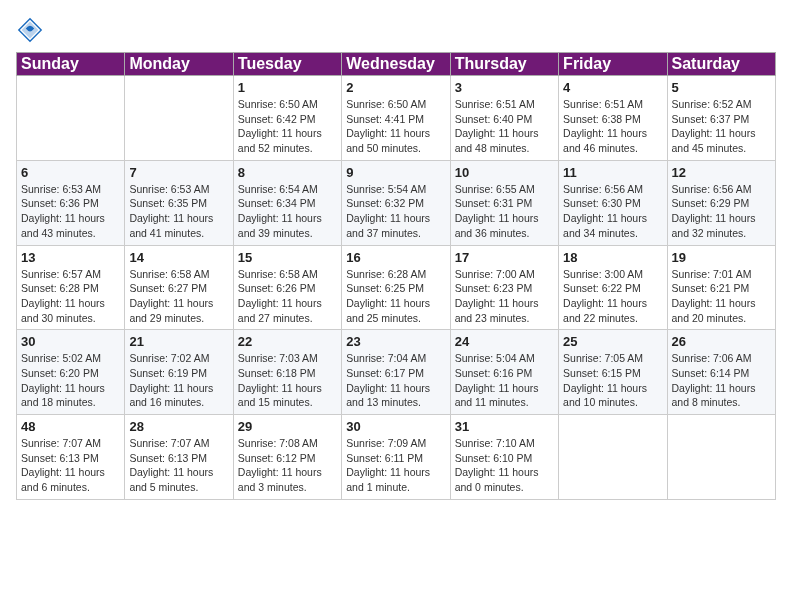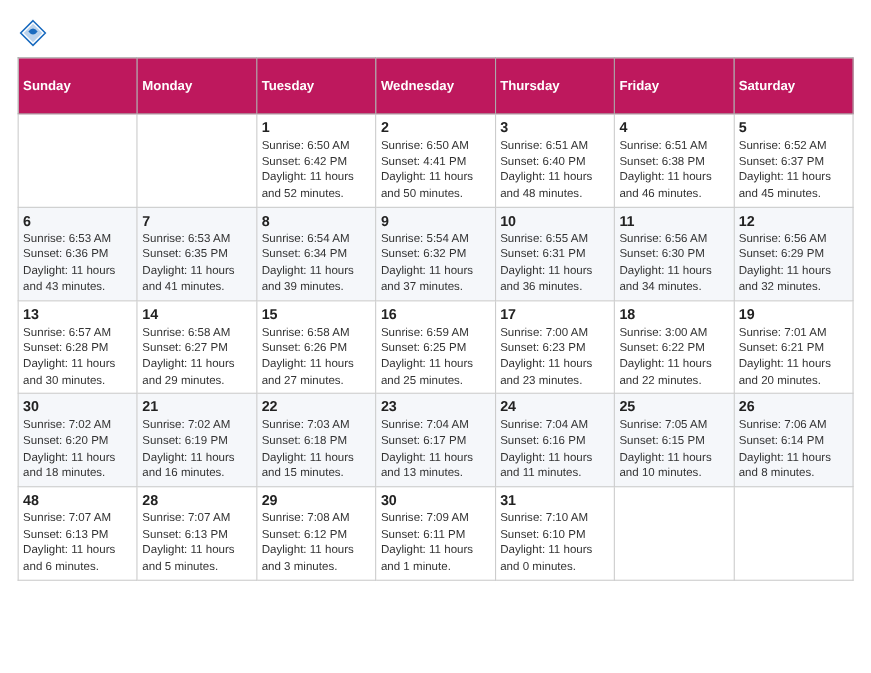--- a/index.html
+++ b/index.html
@@ -43,25 +43,25 @@
     .subtitle {
       font-size: 14px;
       color: #555;
     }
     .calendar {
       width: 100%;
       border-collapse: collapse;
       font-size: 11px;
     }
     .calendar th {
-      background: #be185d;
+      background: #701a75;
       color: #fff;
-      padding: 18px 4px;
+      padding: 2px 4px;
       text-align: left;
-      font-size: 12px;
+      font-size: 16px;
       font-weight: bold;
       border: 1px solid #aaa;
     }
     .calendar td {
       border: 1px solid #ccc;
       vertical-align: top;
       padding: 4px;
       width: 108px;
       min-height: 80px;
       background: #fff;
@@ -209,21 +209,21 @@
 Daylight: 11 hours and 29 minutes.</div>
         </td>
         <td>
           <span class="day-number">15</span>
           <div class="day-detail">Sunrise: 6:58 AM
 Sunset: 6:26 PM
 Daylight: 11 hours and 27 minutes.</div>
         </td>
         <td>
           <span class="day-number">16</span>
-          <div class="day-detail">Sunrise: 6:59 AM
+          <div class="day-detail">Sunrise: 6:28 AM
 Sunset: 6:25 PM
 Daylight: 11 hours and 25 minutes.</div>
         </td>
         <td>
           <span class="day-number">17</span>
           <div class="day-detail">Sunrise: 7:00 AM
 Sunset: 6:23 PM
 Daylight: 11 hours and 23 minutes.</div>
         </td>
         <td>
@@ -235,21 +235,21 @@
         <td>
           <span class="day-number">19</span>
           <div class="day-detail">Sunrise: 7:01 AM
 Sunset: 6:21 PM
 Daylight: 11 hours and 20 minutes.</div>
         </td>
       </tr>
       <tr>
         <td>
           <span class="day-number">30</span>
-          <div class="day-detail">Sunrise: 7:02 AM
+          <div class="day-detail">Sunrise: 5:02 AM
 Sunset: 6:20 PM
 Daylight: 11 hours and 18 minutes.</div>
         </td>
         <td>
           <span class="day-number">21</span>
           <div class="day-detail">Sunrise: 7:02 AM
 Sunset: 6:19 PM
 Daylight: 11 hours and 16 minutes.</div>
         </td>
         <td>
@@ -259,21 +259,21 @@
 Daylight: 11 hours and 15 minutes.</div>
         </td>
         <td>
           <span class="day-number">23</span>
           <div class="day-detail">Sunrise: 7:04 AM
 Sunset: 6:17 PM
 Daylight: 11 hours and 13 minutes.</div>
         </td>
         <td>
           <span class="day-number">24</span>
-          <div class="day-detail">Sunrise: 7:04 AM
+          <div class="day-detail">Sunrise: 5:04 AM
 Sunset: 6:16 PM
 Daylight: 11 hours and 11 minutes.</div>
         </td>
         <td>
           <span class="day-number">25</span>
           <div class="day-detail">Sunrise: 7:05 AM
 Sunset: 6:15 PM
 Daylight: 11 hours and 10 minutes.</div>
         </td>
         <td>

